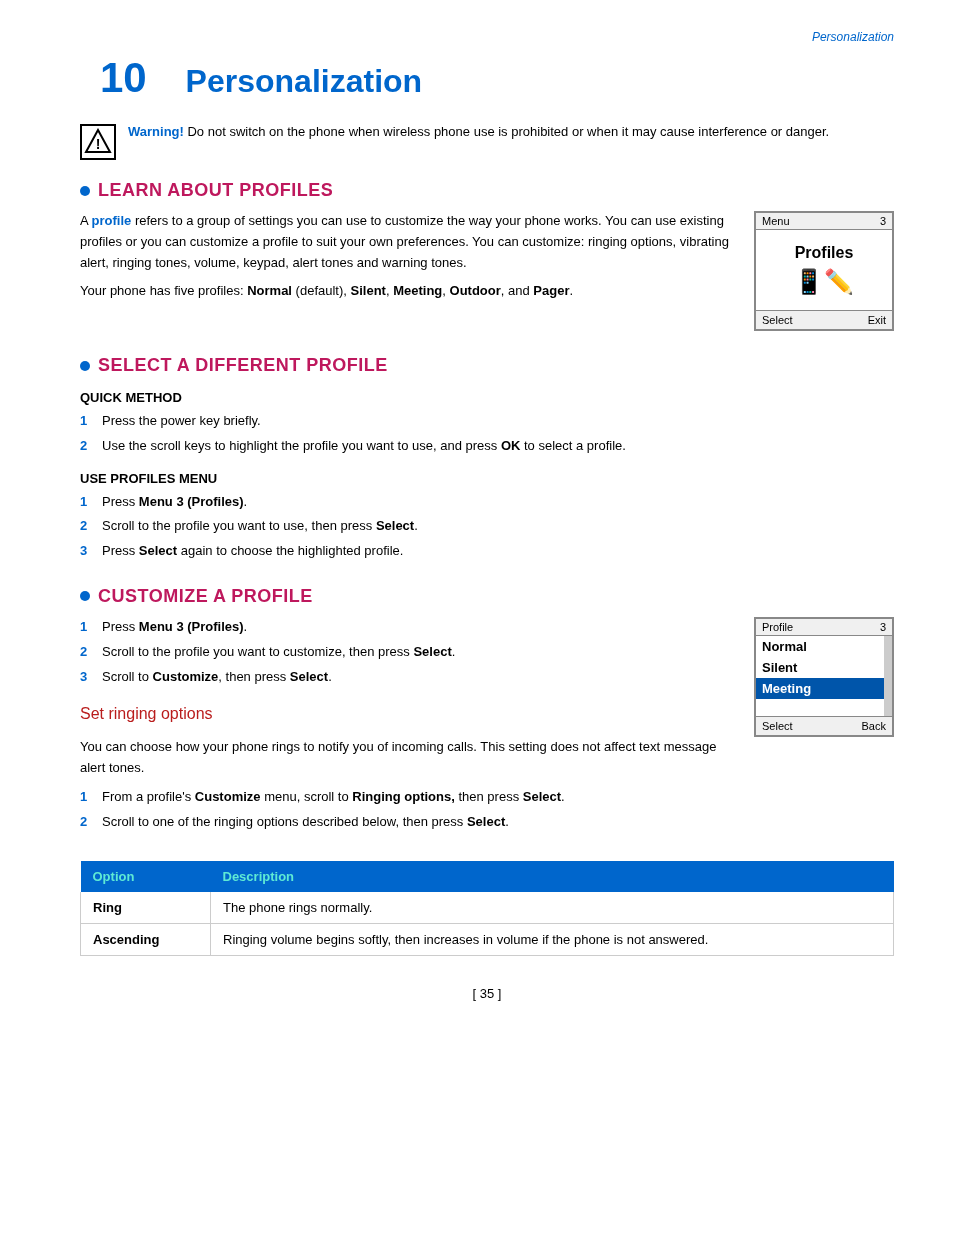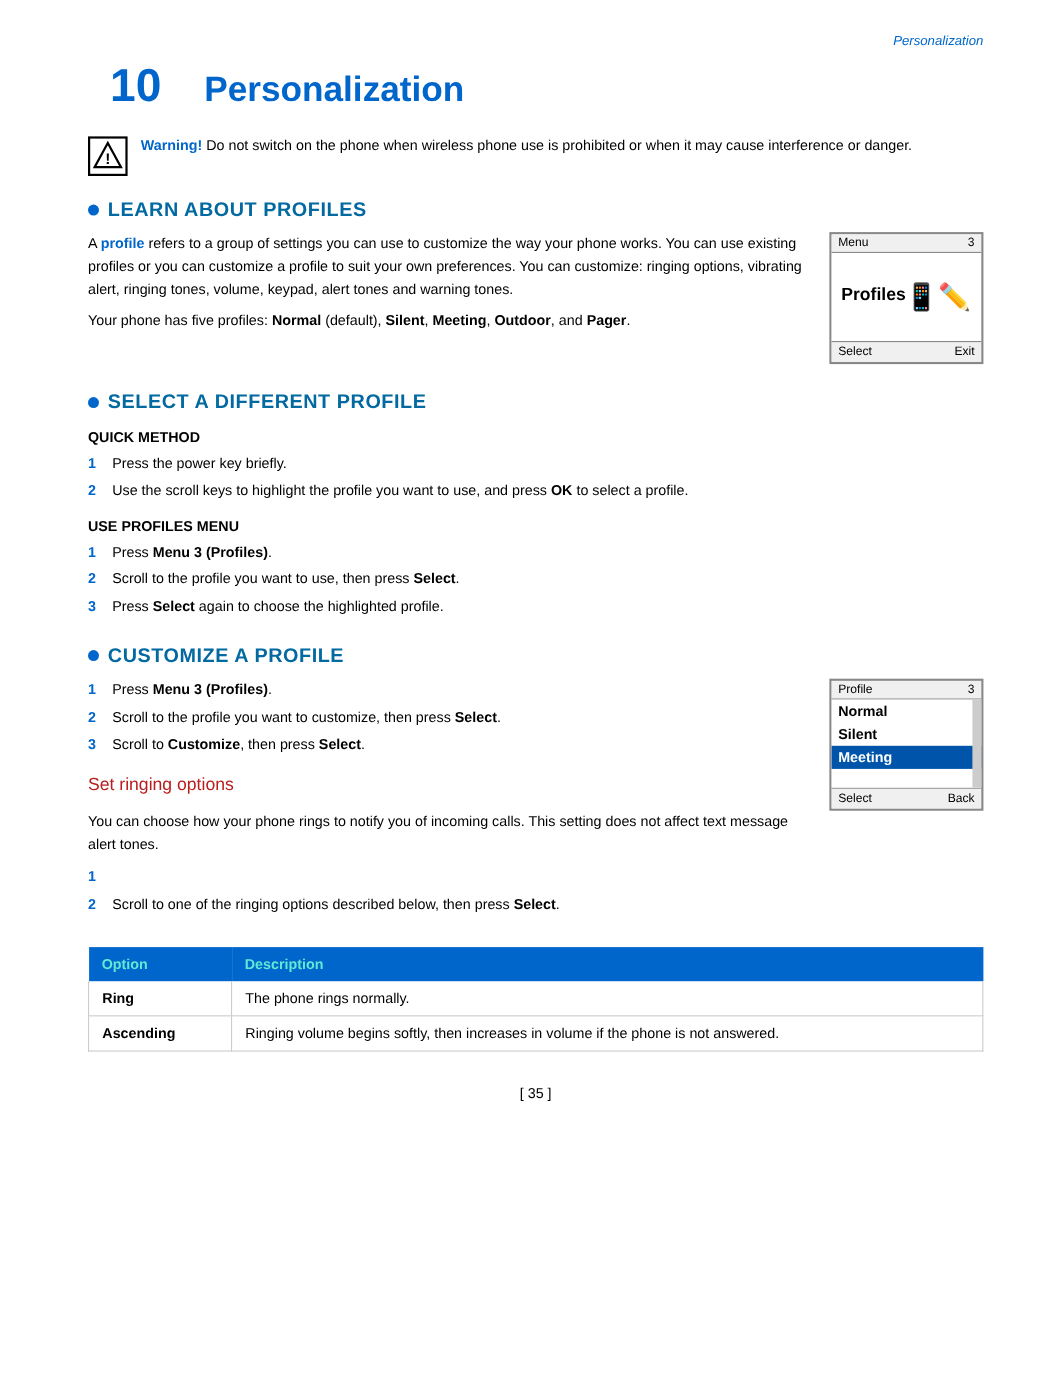--- a/index.html
+++ b/index.html
@@ -62,21 +62,21 @@
       line-height: 1.5;
     }
 
     .warning-text strong {
       color: #0066cc;
     }
 
     .section-heading {
       font-size: 18px;
       font-weight: bold;
-      color: #0369a1;
+      color: #be185d;
       letter-spacing: 0.5px;
       margin-bottom: 10px;
       display: flex;
       align-items: center;
       gap: 8px;
     }
 
     .bullet-dot {
       width: 10px;
       height: 10px;
@@ -158,21 +158,21 @@
 
     .phone-screen-title-bar .menu-num {
       font-size: 11px;
     }
 
     .phone-screen-main {
       padding: 8px 6px 4px 6px;
       min-height: 80px;
       background: #ffffff;
       display: flex;
-      flex-direction: row;
+      flex-direction: column;
       align-items: center;
       justify-content: center;
     }
 
     .phone-screen-main .profiles-title {
       font-size: 16px;
       font-weight: bold;
       margin-bottom: 6px;
     }
 
@@ -374,20 +374,21 @@
             <span>Scroll to <strong>Customize</strong>, then press <strong>Select</strong>.</span>
           </li>
       </ol>
 
       <div style="margin-top:18px;">
         <h3 style="font-size:16px; color:#b91c1c; font-weight:normal; margin-bottom:14px;">Set ringing options</h3>
         <p class="body-text">You can choose how your phone rings to notify you of incoming calls. This setting does not affect text message alert tones.</p>
         <ol class="numbered-list" style="margin-top:8px;">
           <li>
               <span class="num">1</span>
+              <span>From a profile's <strong>Customize</strong> menu, scroll to <strong>Ringing options,</strong> then press <strong>Select</strong>.</span>
             </li>
           <li>
               <span class="num">2</span>
               <span>Scroll to one of the ringing options described below, then press <strong>Select</strong>.</span>
             </li>
         </ol>
       </div>
     </div>
 
     <div class="phone-screen" style="position:relative; margin-top:0;">

